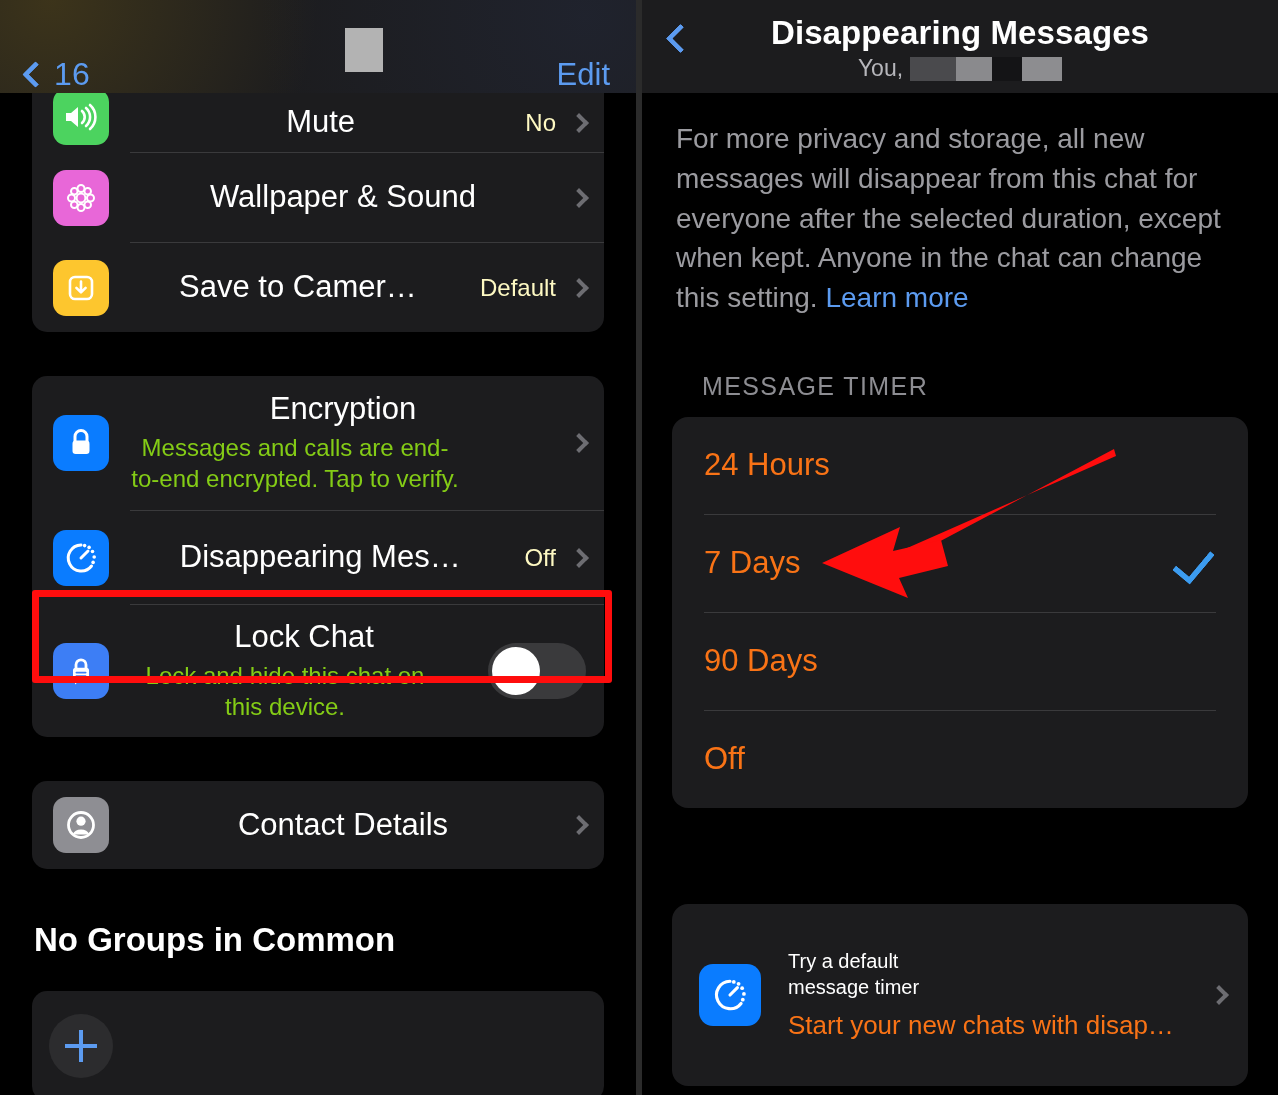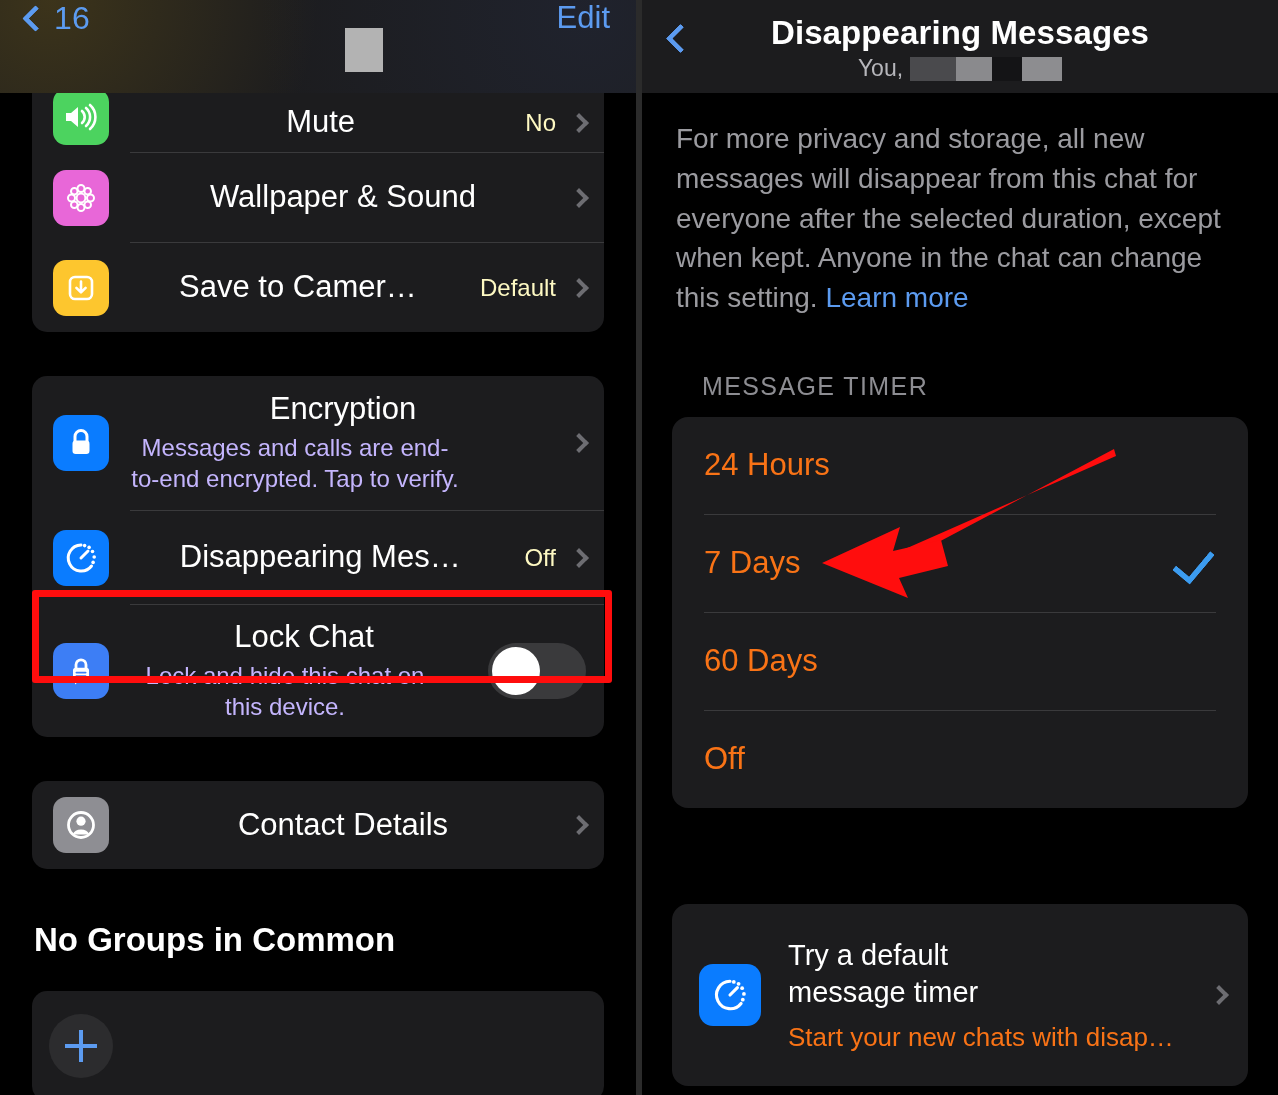--- a/index.html
+++ b/index.html
@@ -34,21 +34,21 @@
   
   .nav-left {
     position: relative;
     height: 93px;
     width: 100%;
     background:
       radial-gradient(circle at 8% 0%, rgba(120,96,20,0.35) 0%, rgba(0,0,0,0) 45%),
       radial-gradient(circle at 92% 18%, rgba(40,50,80,0.30) 0%, rgba(0,0,0,0) 55%),
       #1c1c1e;
     display: flex;
-    align-items: flex-start;
+    align-items: flex-end;
     padding: 0 26px;
   }
   .nav-back-left {
     display: flex; align-items: center;
     gap: 9px;
     color: #5c9bf0;
   }
   .chev-back {
     display: inline-block;
     width: 19px; height: 19px;
@@ -117,21 +117,21 @@
   .ico-gray   { background: #8e8e93; }
   .row-body { flex: 1 1 auto; min-width: 0; padding: 14px 0; }
   .row-title {
     font-size: 31px;
     color: #fff;
     line-height: 1.18;
     white-space: nowrap;
   }
   .row-sub {
     font-size: 24px;
-    color: #c4b5fd;
+    color: #84cc16;
     line-height: 1.32;
     margin-top: 4px;
     max-width: 330px;
   }
   .row-value {
     font-size: 24px;
     color: #fef9c3;
     margin-left: 14px;
     white-space: nowrap;
   }
@@ -335,21 +335,21 @@
     align-items: center;
     padding: 26px 22px 26px 0;
     min-height: 182px;
   }
   .try-icon-col {
     width: 116px; flex: 0 0 116px;
     display: flex; align-items: center; justify-content: center;
   }
   .try-body { flex: 1 1 auto; }
   .try-title {
-    font-size: 29px;
+    font-size: 20px;
     color: #fff;
     line-height: 1.30;
   }
   .try-sub {
     font-size: 26px;
     color: #f97316;
     margin-top: 10px;
   }
   .try-chev {
     flex: 0 0 auto;
@@ -588,21 +588,21 @@
         </div>
         <div class="opt-sep"></div>
 
         <div class="opt-row">
           <span class="opt-label">7 Days</span>
           <span class="opt-check"></span>
         </div>
         <div class="opt-sep"></div>
 
         <div class="opt-row">
-          <span class="opt-label">60 Days</span>
+          <span class="opt-label">90 Days</span>
         </div>
         <div class="opt-sep"></div>
 
         <div class="opt-row">
           <span class="opt-label">Off</span>
         </div>
       </div>
 
       <div class="try-card">
         <div class="try-icon-col">

